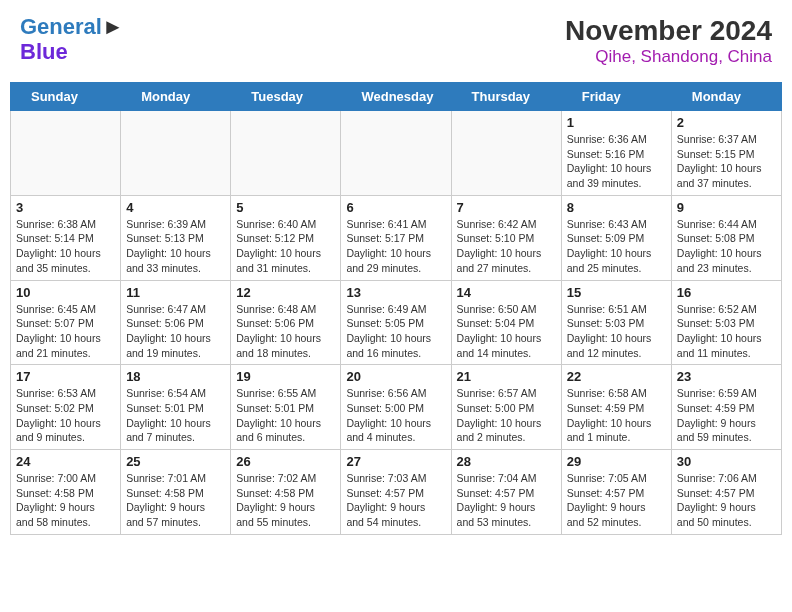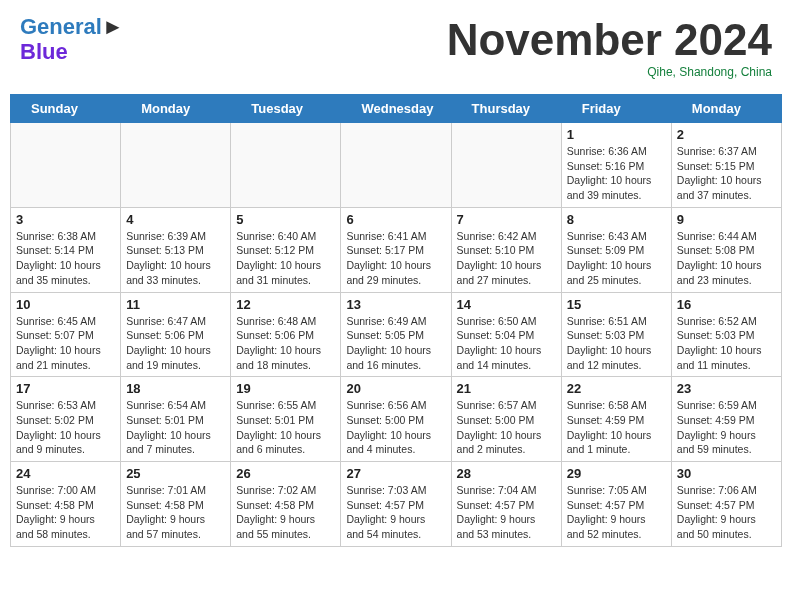--- a/index.html
+++ b/index.html
@@ -32,27 +32,27 @@
       color: #2e7bbd;
     }
     .logo-line {
       display: flex;
       align-items: flex-end;
     }
     .title-block {
       text-align: right;
     }
     .month-title {
-      font-size: 44px;
+      font-size: 28px;
       font-weight: bold;
       color: #333;
     }
     .subtitle {
-      font-size: 12px;
-      color: #15803d;
+      font-size: 17px;
+      color: #a21caf;
     }
     table {
       width: 100%;
       border-collapse: collapse;
       table-layout: fixed;
     }
     th {
       background-color: #2e7bbd;
       color: white;
       font-size: 13px;

